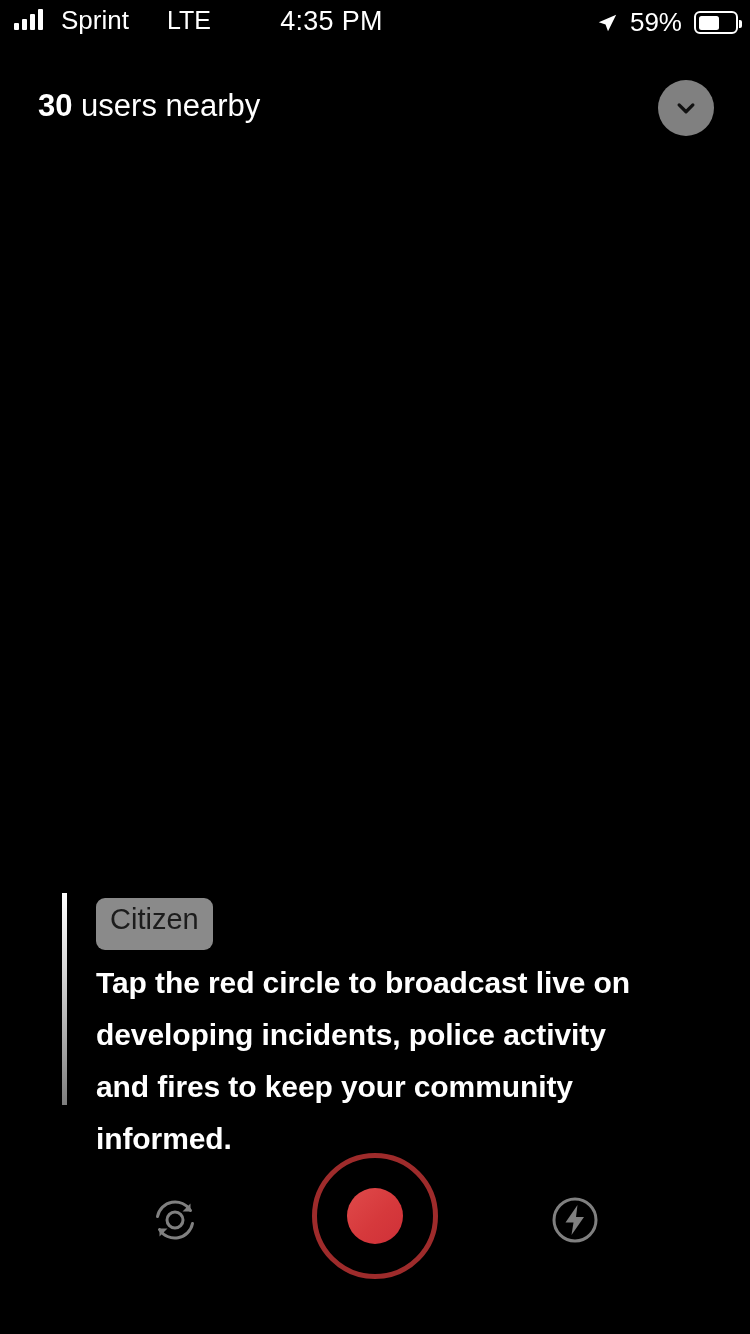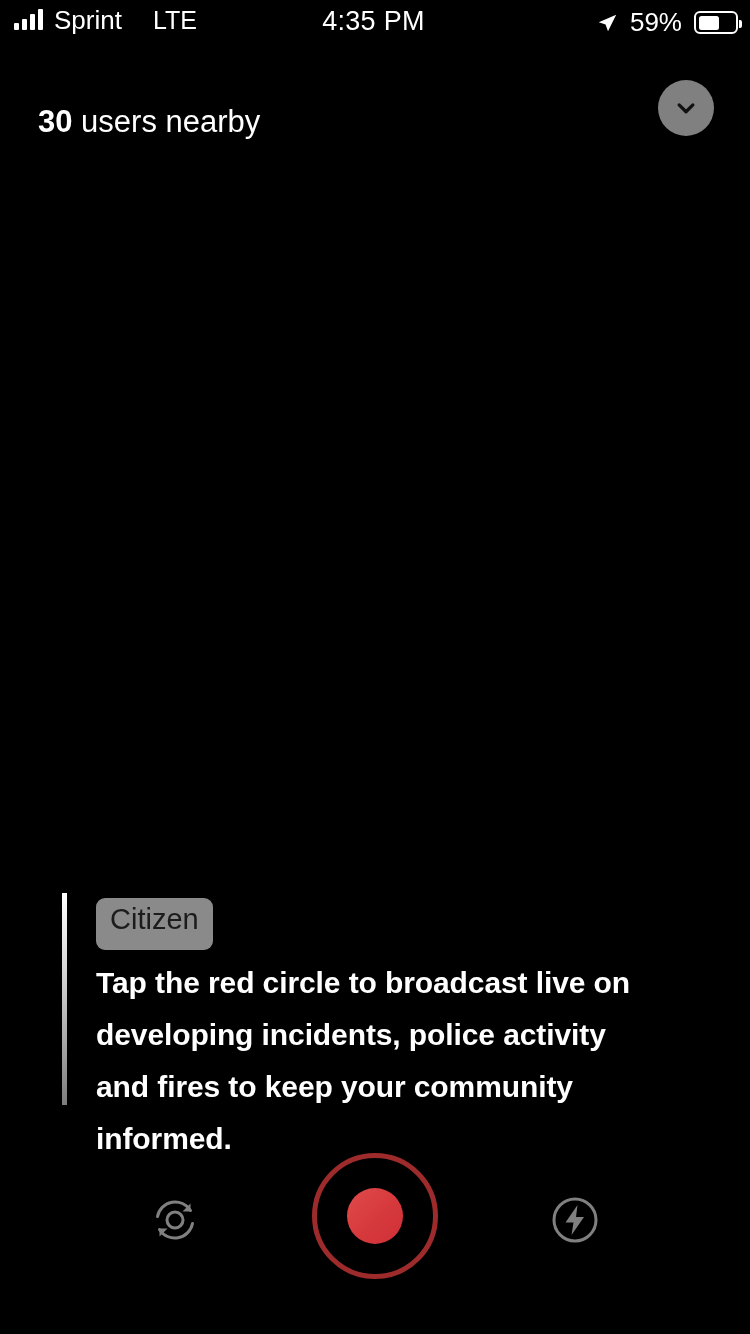--- a/index.html
+++ b/index.html
@@ -16,35 +16,35 @@
   }
 
   
   #statusbar {
     position:absolute; left:0; top:0;
     width:750px; height:48px;
     color:#fff;
   }
   .sb-left {
     position:absolute; left:14px; top:8px;
-    display:flex; align-items:flex-start; gap:11px;
+    display:flex; align-items:flex-start; gap:18px;
   }
   .signal-bars { display:flex; align-items:flex-end; gap:3px; height:22px; }
   .signal-bars i { display:block; width:5px; background:#fff; border-radius:1px; }
   .signal-bars i:nth-child(1){ height:7px; }
   .signal-bars i:nth-child(2){ height:11px; }
   .signal-bars i:nth-child(3){ height:16px; }
   .signal-bars i:nth-child(4){ height:21px; }
   .carrier { font-size:26px; line-height:24px; letter-spacing:0px; }
   .nettype { font-size:25px; line-height:24px; margin-left:20px; }
 
   .sb-time {
     position:absolute; left:0; top:8px; width:663px;
     text-align:center; font-size:27px; line-height:26px;
-    font-weight:400; letter-spacing:0.3px;margin-left:42px;
+    font-weight:400; letter-spacing:0.3px;
   }
 
   .sb-right {
     position:absolute; right:12px; top:8px;
     display:flex; align-items:flex-end; gap:12px; height:26px;
   }
   .loc-arrow { width:22px; height:22px; display:block; }
   .batt-pct { font-size:26px; line-height:24px; }
   .battery {
     position:relative; width:44px; height:23px;
@@ -55,21 +55,21 @@
     content:""; position:absolute; right:-6px; top:7px;
     width:3px; height:8px; background:#fff; border-radius:0 2px 2px 0;
   }
   .battery .fill { height:100%; background:#fff; border-radius:2.5px; }
 
   
   #header {
     position:absolute; left:0; top:70px; width:750px; height:80px;
   }
   #nearby-count {
-    position:absolute; left:38px; top:34px;
+    position:absolute; left:38px; top:18px;
     color:#fff; font-size:31px; line-height:36px; white-space:nowrap;
   }
   #nearby-count .num { font-weight:700; }
   #nearby-count .lbl { font-weight:400; }
   #collapse-btn {
     position:absolute; right:36px; top:10px;
     width:56px; height:56px; border-radius:50%;
     background:#808080; border:none;
     display:flex; align-items:center; justify-content:center;
     cursor:pointer; padding:0;

